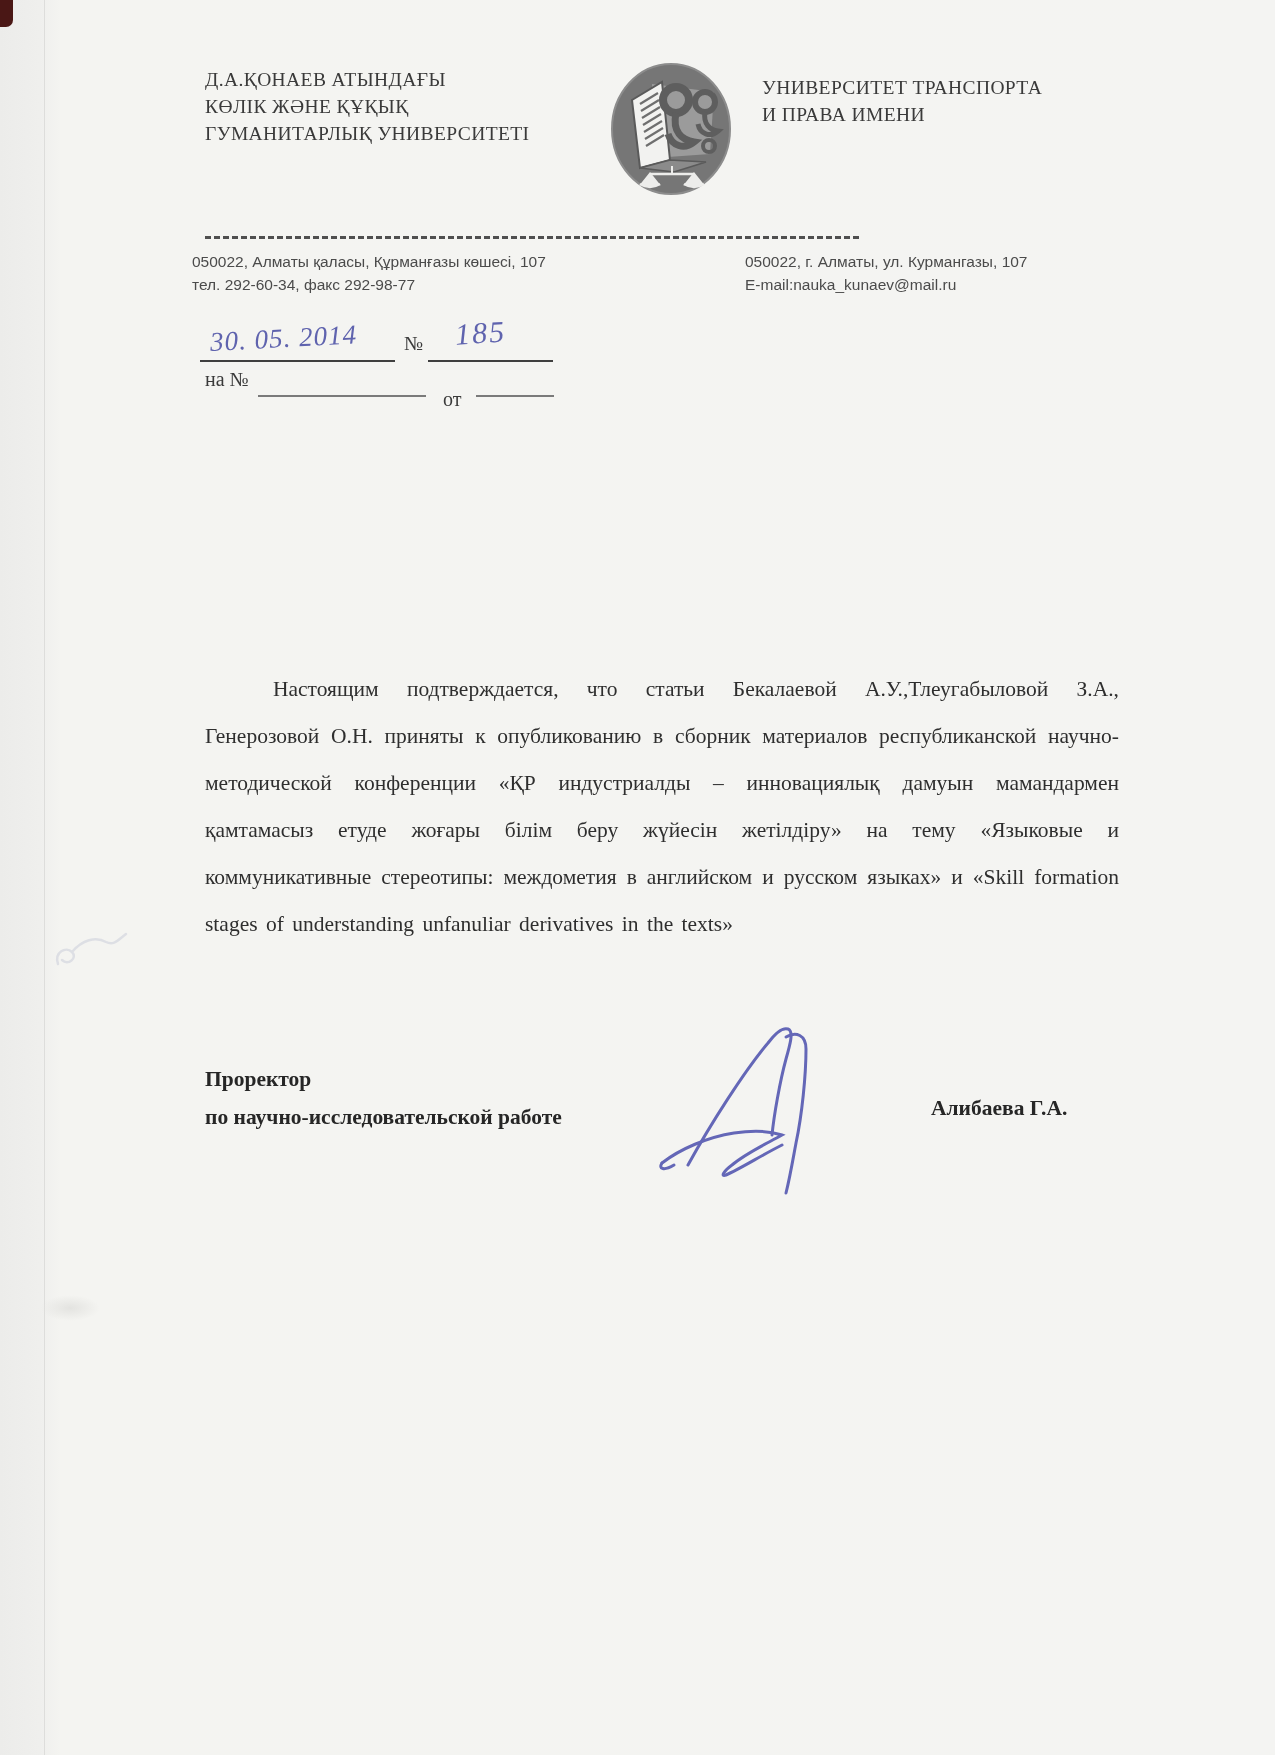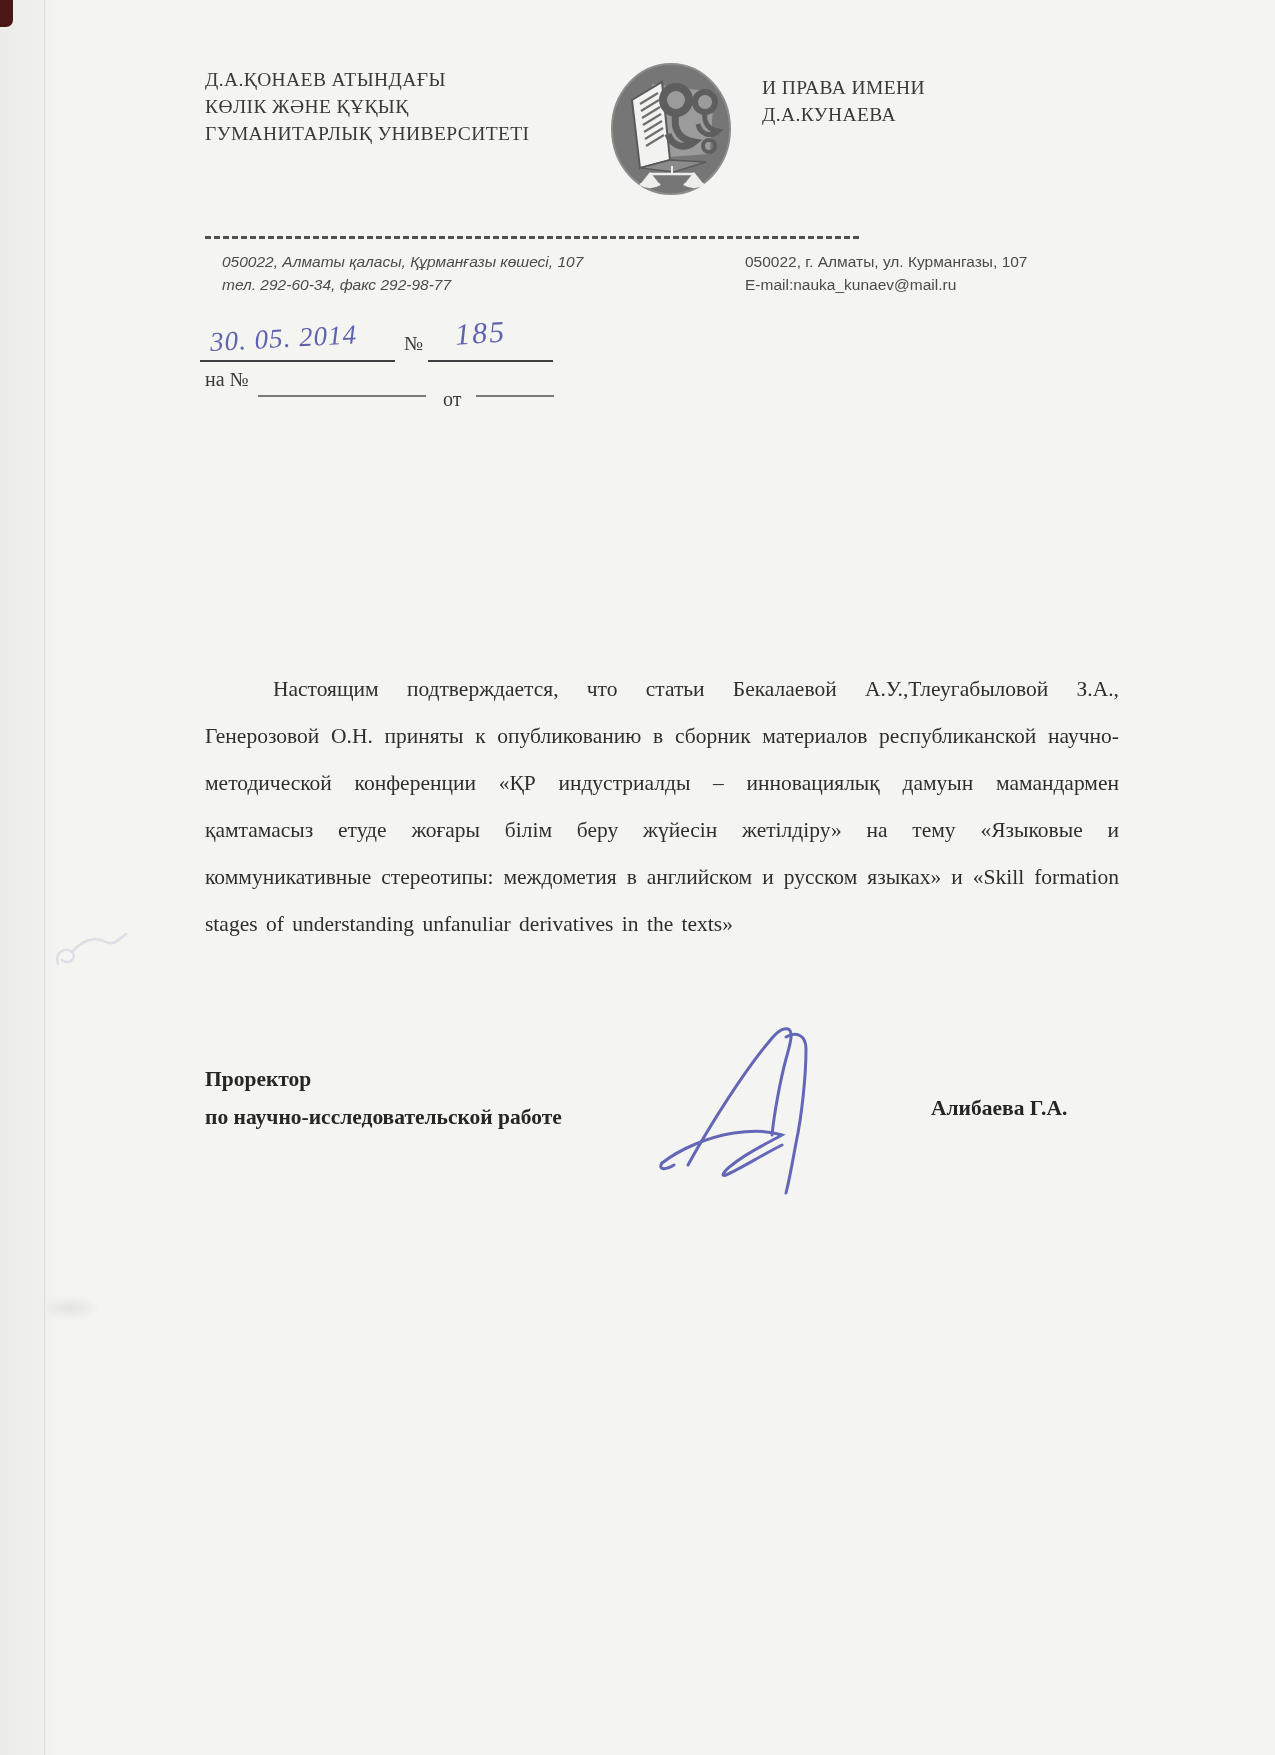--- a/index.html
+++ b/index.html
@@ -33,21 +33,21 @@
   
   .dashes{
     position:absolute;left:205px;top:236px;width:655px;height:3px;
     background:repeating-linear-gradient(90deg,#4f4f4f 0 6px,transparent 6px 9px);
   }
   
   .addr{
     font-family:"Liberation Sans", sans-serif;
     font-size:15.5px;line-height:23px;color:#4b4b4b;
   }
-  .addr-left{position:absolute;left:222px;top:250px;width:420px;font-style:italic;}
+  .addr-left{position:absolute;left:192px;top:250px;width:420px;}
   .addr-right{position:absolute;left:745px;top:250px;width:380px;}
   
   .date-hand{
     position:absolute;left:210px;top:322px;width:190px;
     font-style:italic;font-size:27px;color:#5f63ae;
     transform:rotate(-3deg);letter-spacing:1px;white-space:nowrap;
   }
   .num-hand{
     position:absolute;left:455px;top:316px;
     font-style:italic;font-size:30px;color:#5f63ae;
@@ -126,22 +126,22 @@
         <path d="M62 104 L62 112" stroke-width="2"></path>
         <path d="M40 112 L32 122 L48 122 Z" fill="#ededeb"></path>
         <path d="M84 112 L76 122 L92 122 Z" fill="#ededeb"></path>
         <path d="M30 122 Q40 128 50 122" fill="#ededeb"></path>
         <path d="M74 122 Q84 128 94 122" fill="#ededeb"></path>
       </g>
     </svg>
   </div>
 
   <div class="hdr-right">
+    <div>УНИВЕРСИТЕТ ТРАНСПОРТА</div>
     <div>И ПРАВА ИМЕНИ</div>
-    <div>Д.А.КУНАЕВА</div>
   </div>
 
   <div class="dashes"></div>
 
   <div class="addr addr-left">
     <div>050022, Алматы қаласы, Құрманғазы көшесі, 107</div>
     <div>тел. 292-60-34, факс 292-98-77</div>
   </div>
   <div class="addr addr-right">
     <div>050022, г. Алматы, ул. Курмангазы, 107</div>

